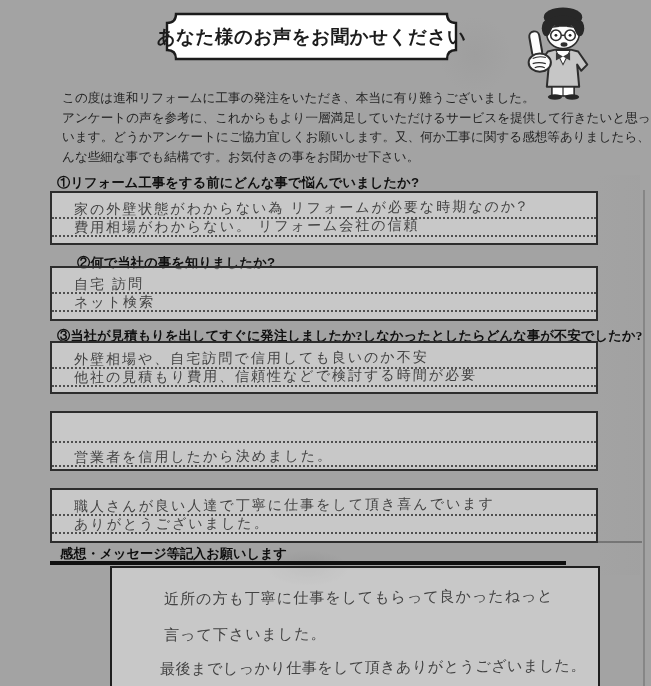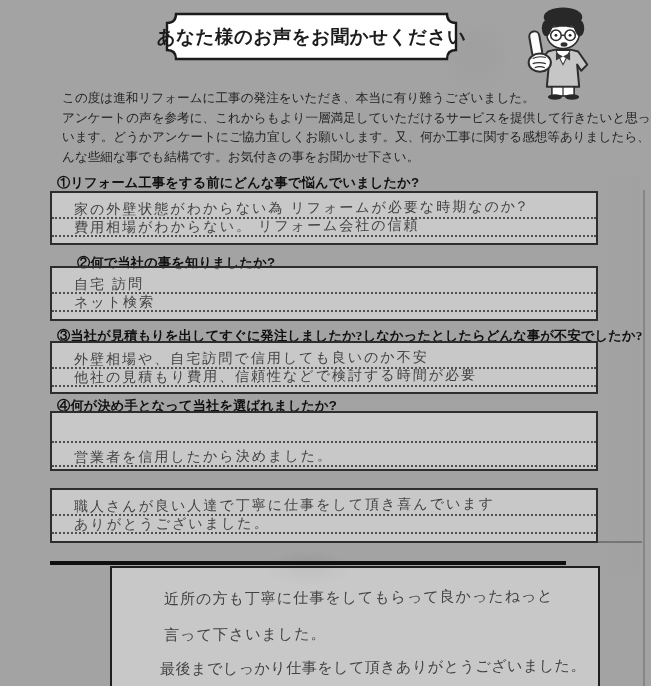--- a/index.html
+++ b/index.html
@@ -142,40 +142,40 @@
   <div class="q-label" id="q3-label">③当社が見積もりを出してすぐに発注しましたか?しなかったとしたらどんな事が不安でしたか?</div>
   <div class="q-box" id="q3-box">
     <div class="q-row r1">
       <span class="hand">外壁相場や、自宅訪問で信用しても良いのか不安</span>
     </div>
     <div class="q-row r2">
       <span class="hand">他社の見積もり費用、信頼性などで検討する時間が必要</span>
     </div>
   </div>
 
-  <div class="q-label" id="q4-label">④何が決め手となって当社を選ばれましたか?</div>
   <div class="q-box" id="q4-box">
     <div class="q-row r1">
       <span class="hand"></span>
     </div>
     <div class="q-row r2">
       <span class="hand">営業者を信用したから決めました。</span>
     </div>
   </div>
 
   <div class="q-box" id="q5-box">
     <div class="q-row r1">
       <span class="hand">職人さんが良い人達で丁寧に仕事をして頂き喜んでいます</span>
     </div>
     <div class="q-row r2">
       <span class="hand">ありがとうございました。</span>
     </div>
   </div>
 
   <div class="rule-ext"></div>
+  <div class="comments-header">感想・メッセージ等記入お願いします</div>
   <div class="rule-thick"></div>
 
   <div class="msg-box">
     <div class="msg-line m1">近所の方も丁寧に仕事をしてもらって良かったねっと</div>
     <div class="msg-line m2">言って下さいました。</div>
     <div class="msg-line m3">最後までしっかり仕事をして頂きありがとうございました。</div>
   </div>
 
 </div>
 

